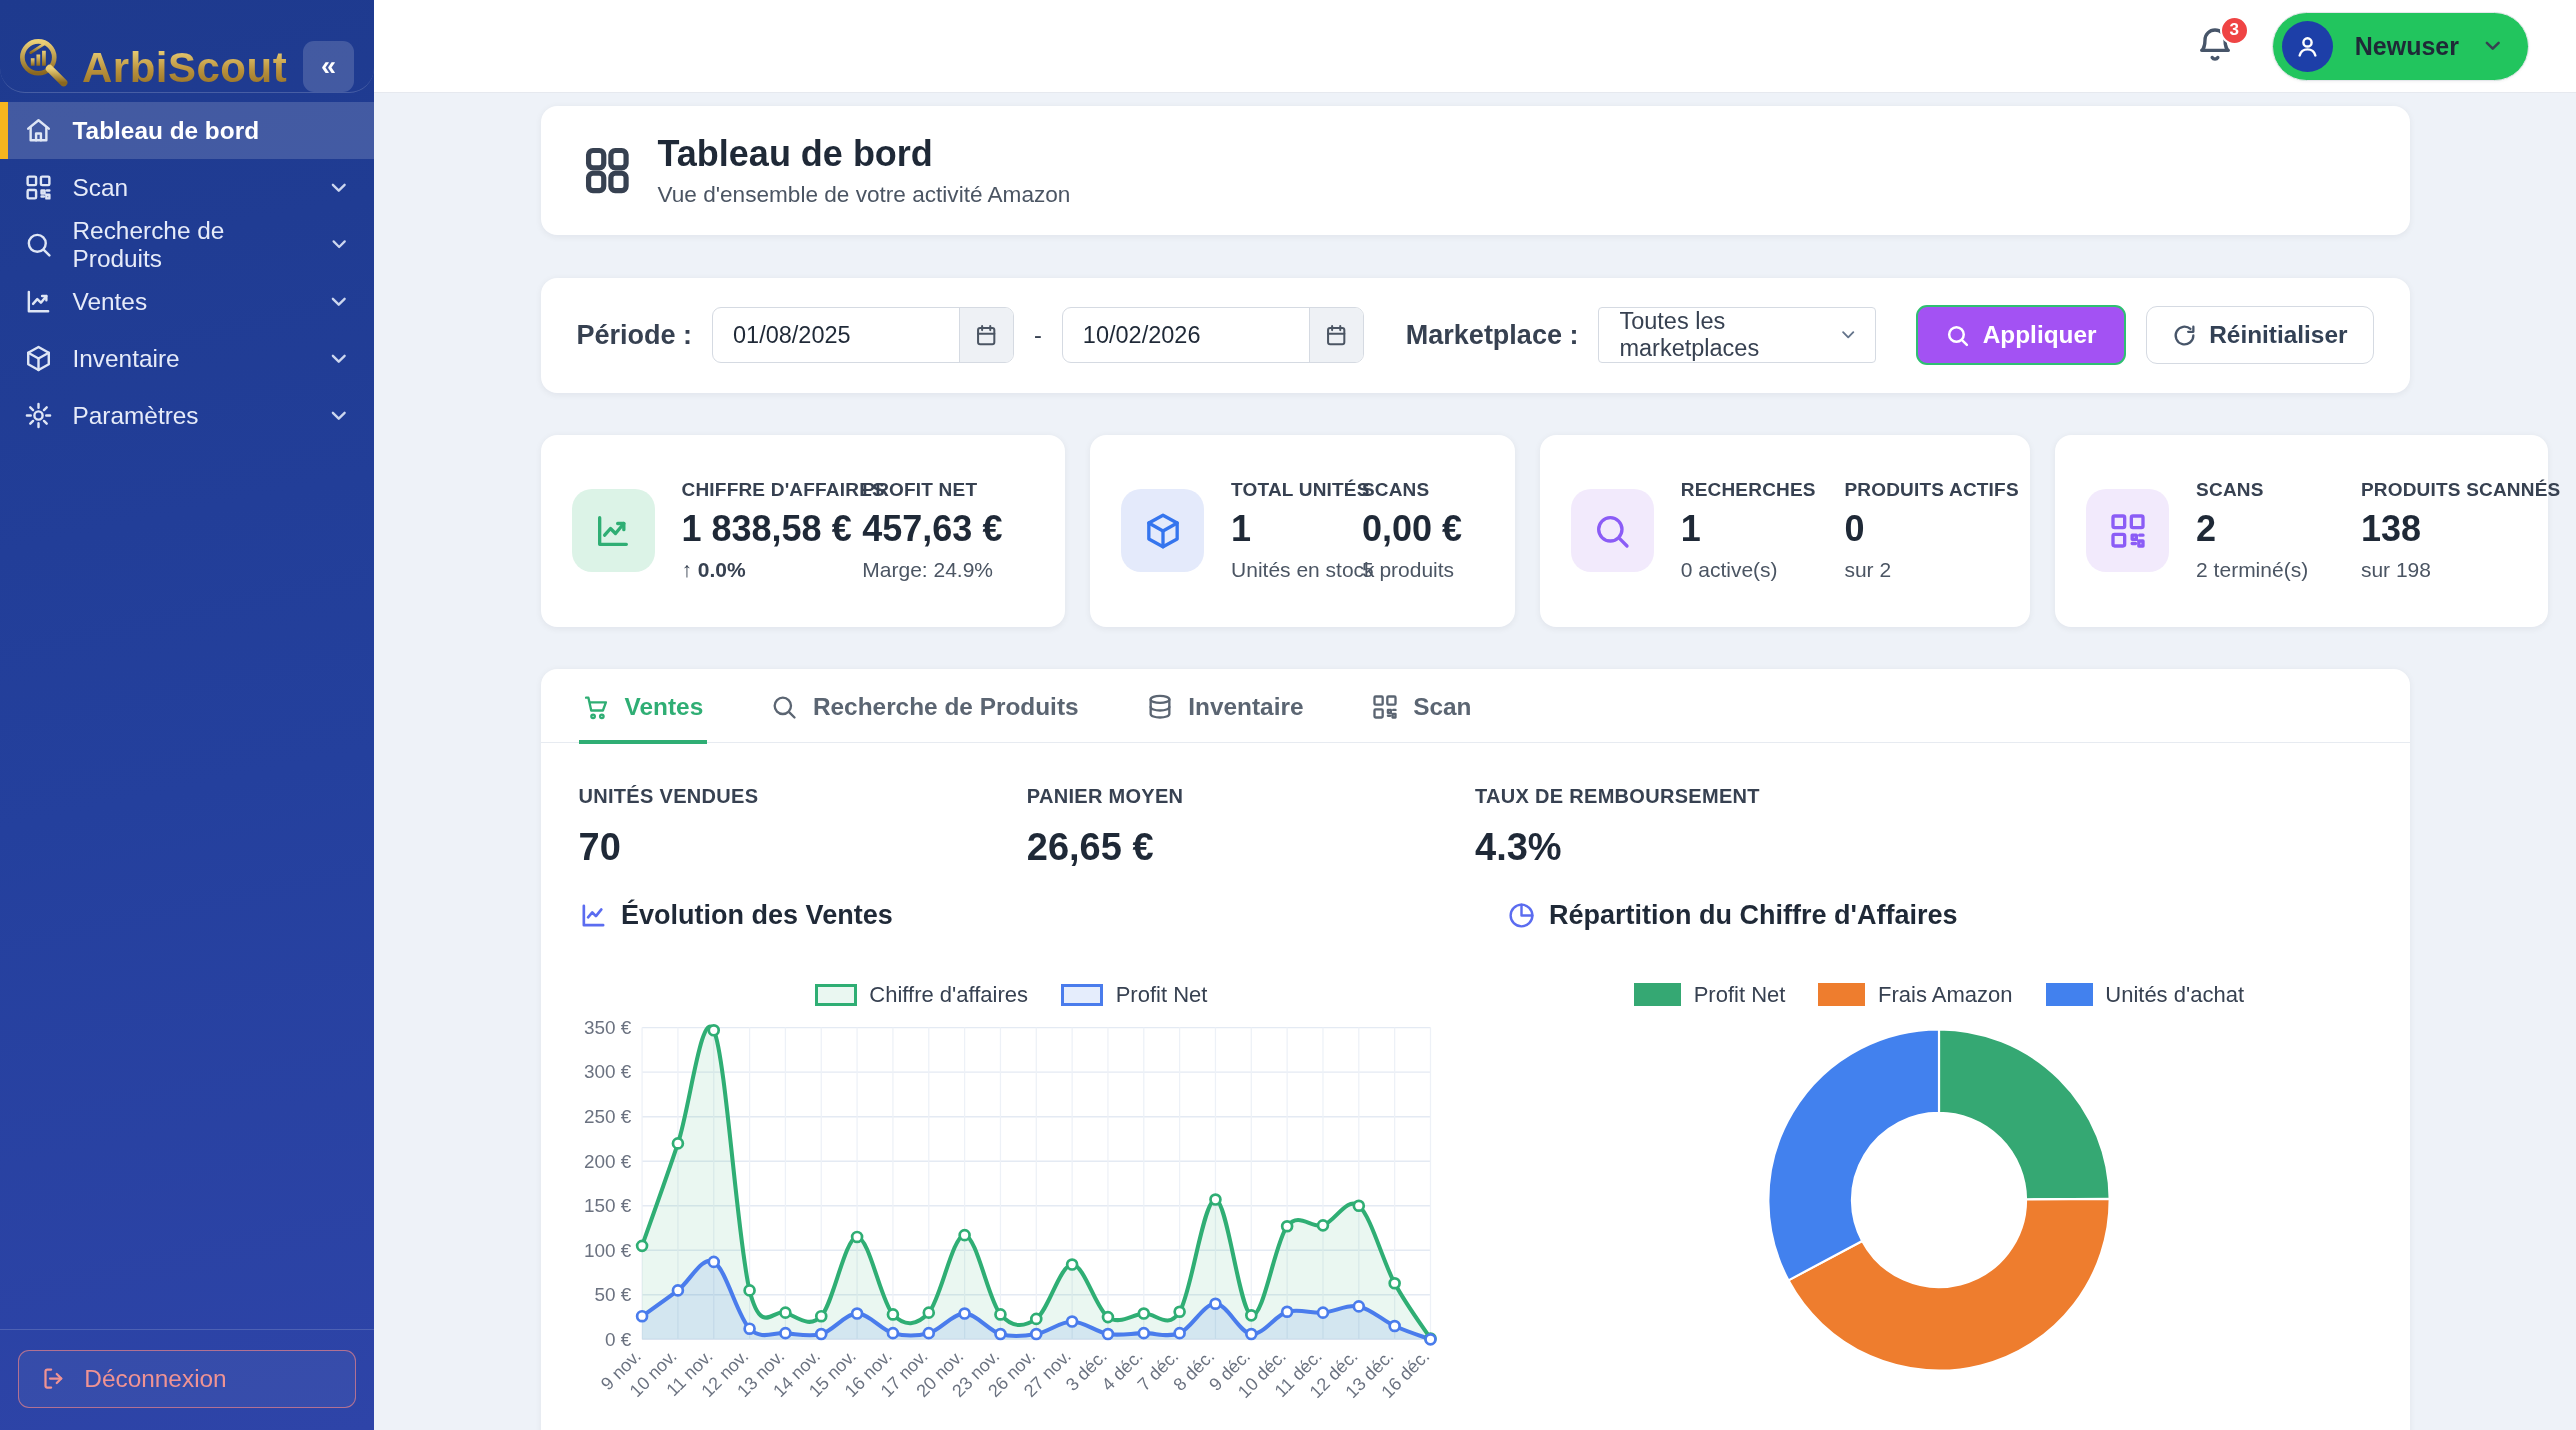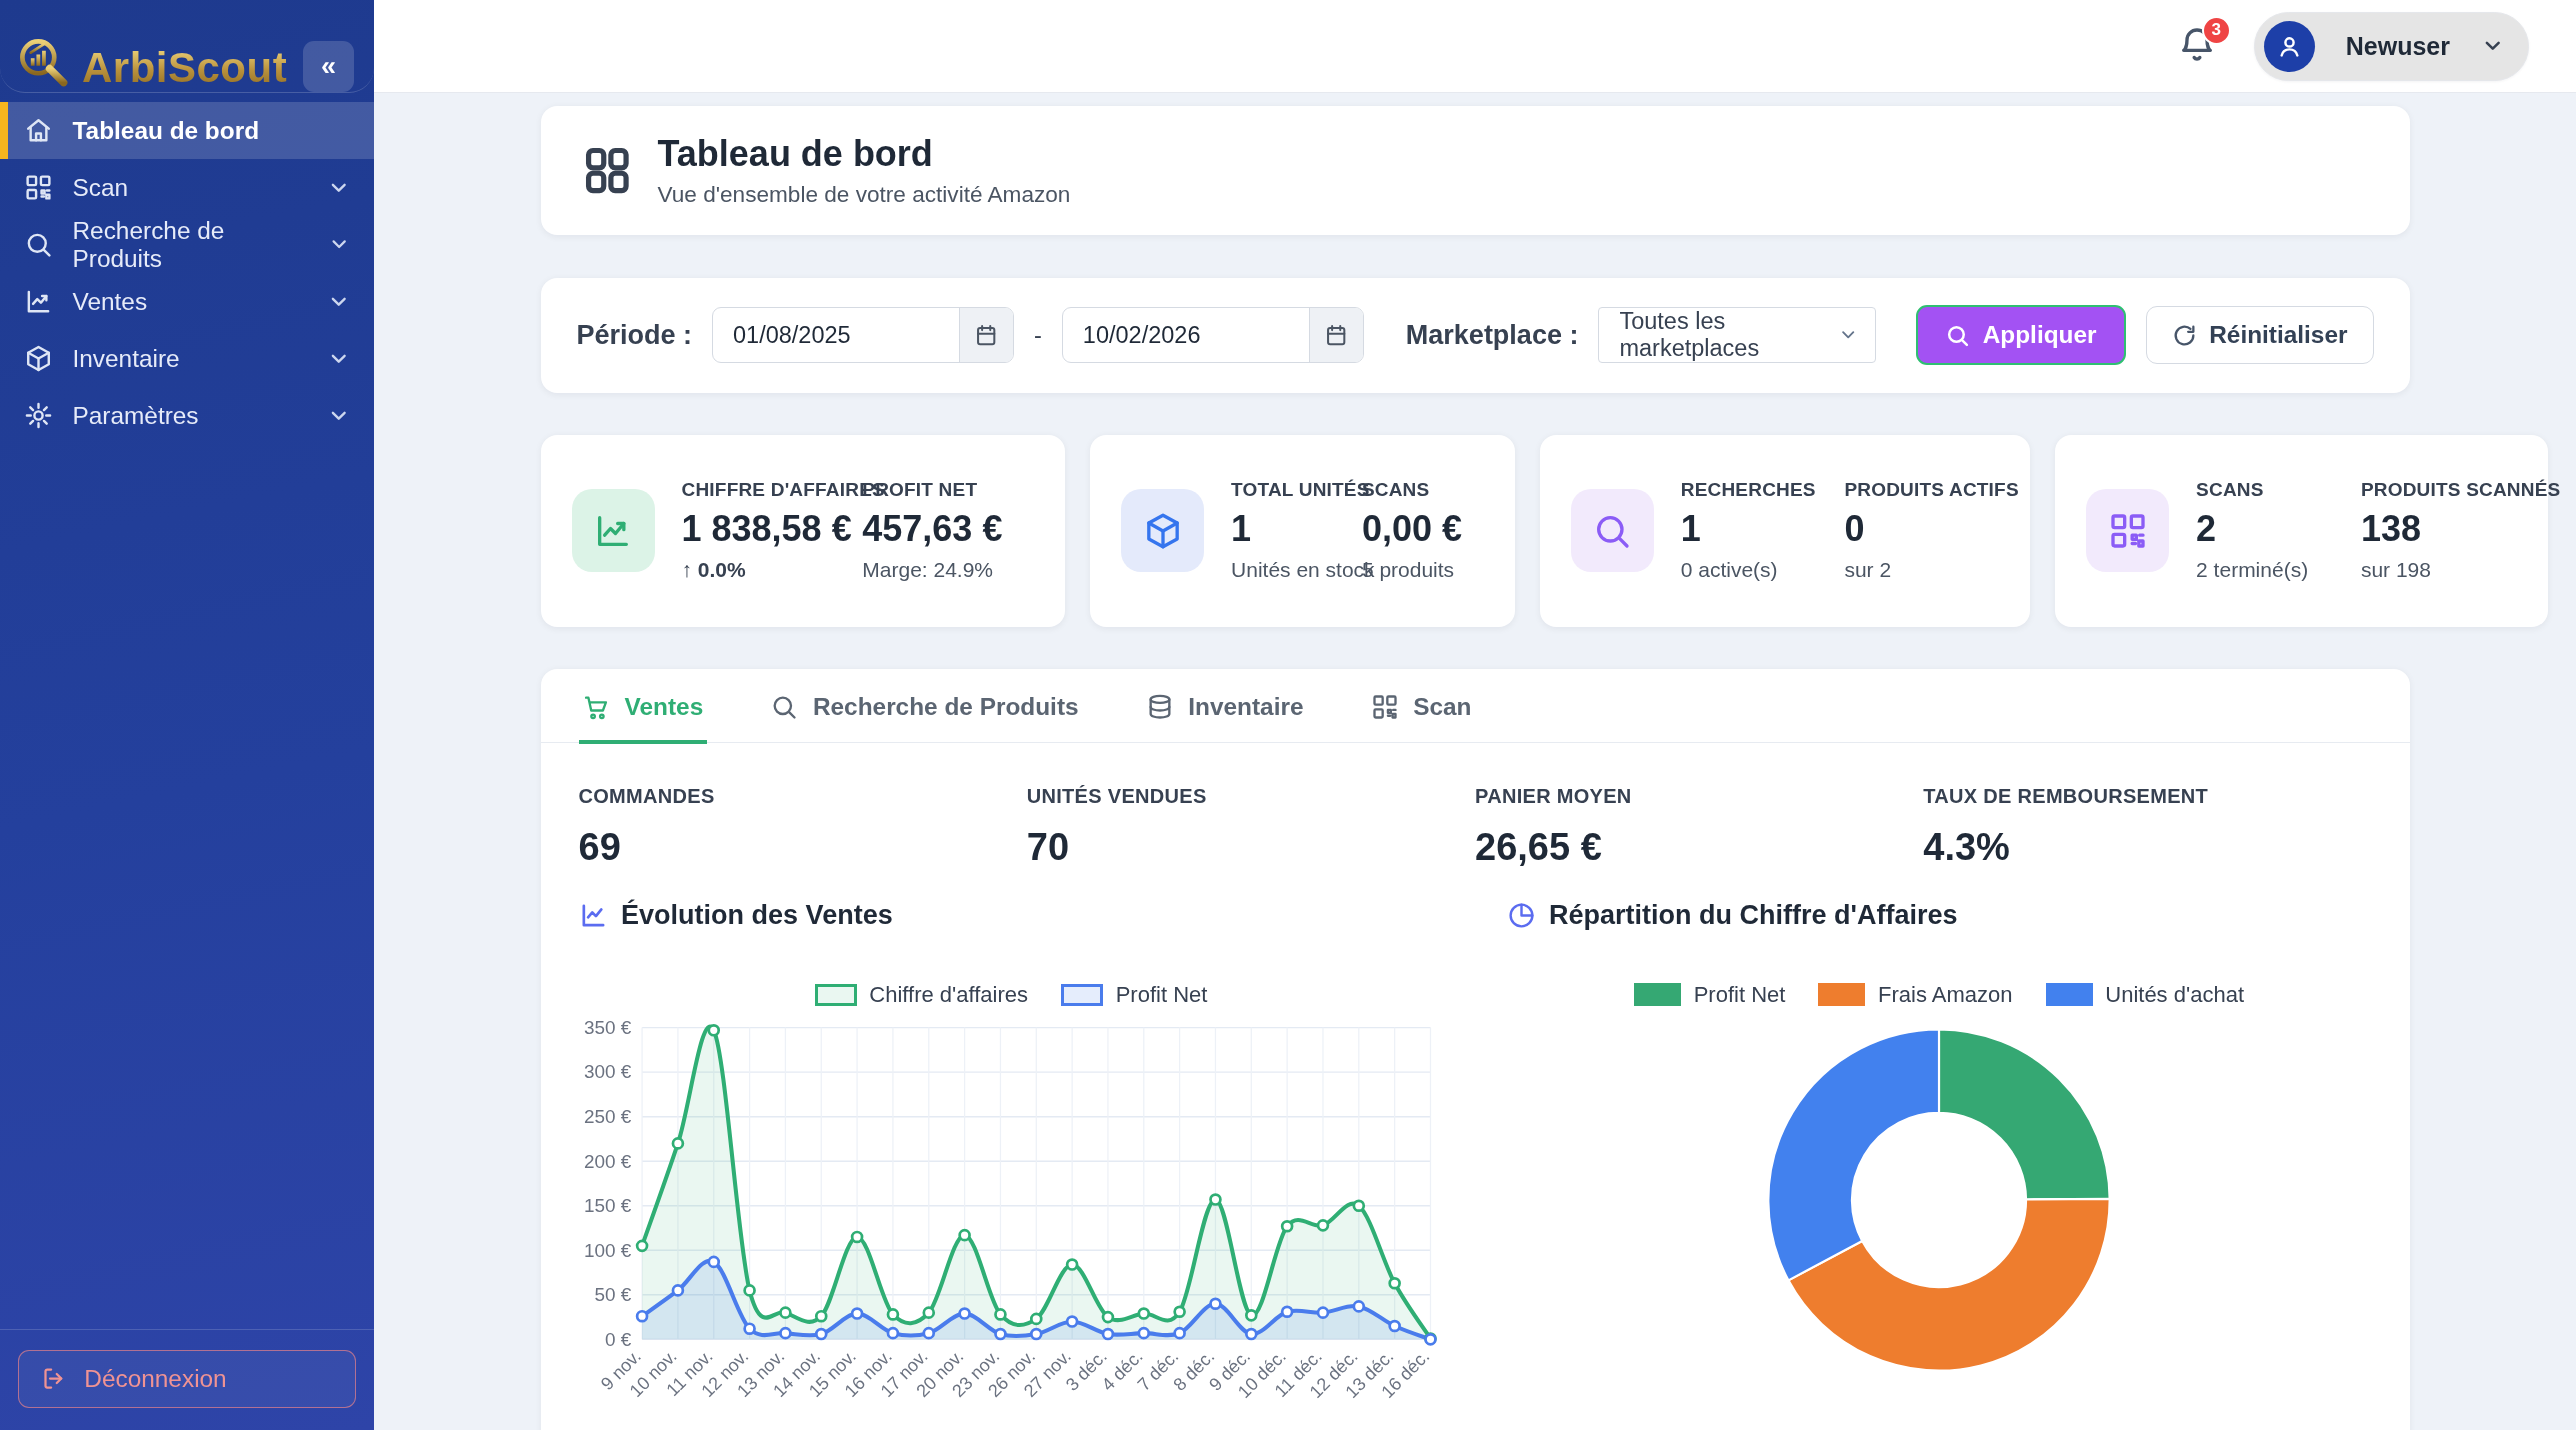--- a/index.html
+++ b/index.html
@@ -22,21 +22,21 @@
   .logout-wrap { margin-top:auto; border-top:0.9px solid rgba(255,255,255,.16); padding:20px 18px 23.5px; }
   .logout-btn { width:100%; height:58px; border-radius:11px; border:1.8px solid rgba(244,134,134,.65); background:rgba(255,255,255,.05); color:#f09393; font-size:24.4px; display:flex; align-items:center; gap:16.3px; padding:12px 22px; cursor:pointer; font-family:inherit; }
   .logout-btn svg { width:27px; height:27px; }
 
   
   .main { flex:1; display:flex; flex-direction:column; min-width:0; }
   .topbar { height:93px; background:#fff; border-bottom:0.9px solid #e6e9ef; display:flex; align-items:center; justify-content:flex-end; padding:0 47px; gap:34px; flex:0 0 93px; }
   .bell-wrap { position:relative; width:43px; height:43px; cursor:pointer; color:#475569; }
   .bell-wrap svg { width:40px; height:40px; }
   .badge { position:absolute; top:-9px; right:-11px; min-width:29px; height:29px; border-radius:14.5px; background:#ef4444; color:#fff; font-size:17px; font-weight:700; display:flex; align-items:center; justify-content:center; border:2.7px solid #fff; padding:0 5.4px; }
-  .user-pill { height:69px; display:flex; align-items:center; gap:31px; border:1.4px solid #e5e7eb; border-radius:36px; padding:0 23.5px 0 9px; background:#e5e5e5; cursor:pointer; box-shadow:0 0.9px 2.7px rgba(15,23,42,.05); }
+  .user-pill { height:69px; display:flex; align-items:center; gap:22px; border:1.4px solid #e5e7eb; border-radius:36px; padding:0 23.5px 0 9px; background:#22c55e; cursor:pointer; box-shadow:0 0.9px 2.7px rgba(15,23,42,.05); }
   .avatar { width:51px; height:51px; border-radius:50%; background:#1d3fa8; display:flex; align-items:center; justify-content:center; color:#fff; }
   .avatar svg { width:29px; height:29px; }
   .user-name { font-size:25px; font-weight:600; color:#1f2937; }
   .user-chev { width:23.5px; height:23.5px; color:#374151; }
 
   .content { flex:1; overflow:hidden; }
   .container { width:1869px; margin:12.7px auto 0; }
   .card { background:#fff; border-radius:16.3px; box-shadow:0 1.8px 7.2px rgba(15,23,42,.06); }
 
   
@@ -422,24 +422,20 @@
                   <rect x="3" y="3" width="7" height="7" rx="1"></rect>
                   <rect x="14" y="3" width="7" height="7" rx="1"></rect>
                   <rect x="3" y="14" width="7" height="7" rx="1"></rect>
                   <path d="M14.5 14.5h2.5v2.5h-2.5zM19 14.5h2M14.5 19.5h2M18.5 18h2.5v3h-2.5z"></path>
                 </svg>
               </span>
     <span>Scan</span>
             </div>
           </div>
         <div class="kpis">
-            <div class="kpi">
-              <div class="kpi-label">COMMANDES</div>
-    <div class="kpi-value">69</div>
-            </div>
             <div class="kpi">
               <div class="kpi-label">UNITÉS VENDUES</div>
     <div class="kpi-value">70</div>
             </div>
             <div class="kpi">
               <div class="kpi-label">PANIER MOYEN</div>
     <div class="kpi-value">26,65 €</div>
             </div>
             <div class="kpi">
               <div class="kpi-label">TAUX DE REMBOURSEMENT</div>

